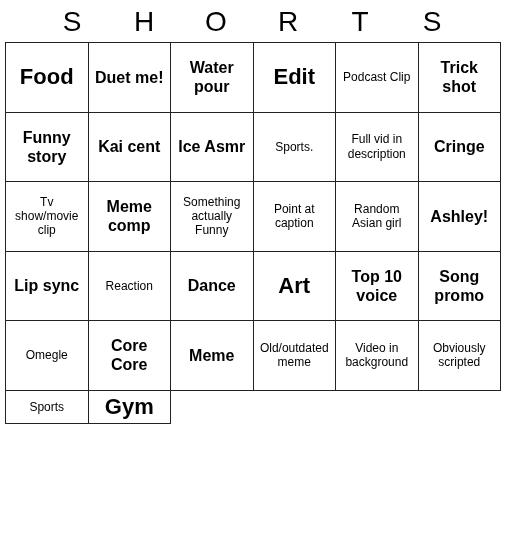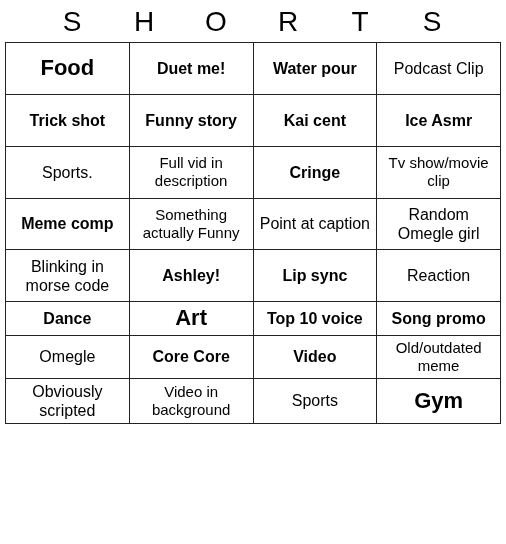--- a/index.html
+++ b/index.html
@@ -21,82 +21,82 @@
     }
     .bingo-title span {
       font-size: 28px;
       font-weight: 400;
       width: 72px;
       text-align: center;
       letter-spacing: 2px;
     }
     .bingo-grid {
       display: grid;
-      grid-template-columns: repeat(4, 1fr);
+      grid-template-columns: repeat(6, 1fr);
       grid-template-rows: repeat(5, 1fr);
       width: 496px;
       height: 382px;
       border-left: 1.5px solid #222;
       border-top: 1.5px solid #222;
     }
     .cell {
       border-right: 1.5px solid #222;
       border-bottom: 1.5px solid #222;
       display: flex;
       align-items: center;
       justify-content: center;
       text-align: center;
       padding: 3px;
       line-height: 1.2;
       font-size: 13px;
       cursor: pointer;
     }
     .cell.large { font-size: 22px; font-weight: bold; }
     .cell.medium { font-size: 16px; font-weight: bold; }
-    .cell.small { font-size: 16px; }
-    .cell.xsmall { font-size: 15px; }
+    .cell.small { font-size: 12px; }
+    .cell.xsmall { font-size: 12px; }
   </style>
 </head>
 <body>
 
 <div class="bingo-title">
   <span>S</span>
   <span>H</span>
   <span>O</span>
   <span>R</span>
   <span>T</span>
   <span>S</span>
 </div>
 
 <div class="bingo-grid">
 <div class="cell large">Food</div>
     <div class="cell medium">Duet me!</div>
     <div class="cell medium">Water pour</div>
+    <div class="cell large">Edit</div>
     <div class="cell small">Podcast Clip</div>
     <div class="cell medium">Trick shot</div>
     <div class="cell medium">Funny story</div>
     <div class="cell medium">Kai cent</div>
     <div class="cell medium">Ice Asmr</div>
     <div class="cell small">Sports.</div>
     <div class="cell xsmall">Full vid in description</div>
     <div class="cell medium">Cringe</div>
     <div class="cell xsmall">Tv show/movie clip</div>
     <div class="cell medium">Meme comp</div>
     <div class="cell xsmall">Something actually Funny</div>
     <div class="cell small">Point at caption</div>
-    <div class="cell small">Random Omegle girl</div>
-    <div class="cell small">Blinking in morse code</div>
+    <div class="cell small">Random Asian girl</div>
     <div class="cell medium">Ashley!</div>
     <div class="cell medium">Lip sync</div>
     <div class="cell small">Reaction</div>
     <div class="cell medium">Dance</div>
     <div class="cell large">Art</div>
     <div class="cell medium">Top 10 voice</div>
     <div class="cell medium">Song promo</div>
     <div class="cell small">Omegle</div>
     <div class="cell medium">Core Core</div>
-    <div class="cell medium">Video</div>
+    <div class="cell medium">Meme</div>
     <div class="cell xsmall">Old/outdated meme</div>
+    <div class="cell xsmall">Video in background</div>
     <div class="cell small">Obviously scripted</div>
-    <div class="cell xsmall">Video in background</div>
     <div class="cell small">Sports</div>
     <div class="cell large">Gym</div>
   </div>
 
 </body></html>

